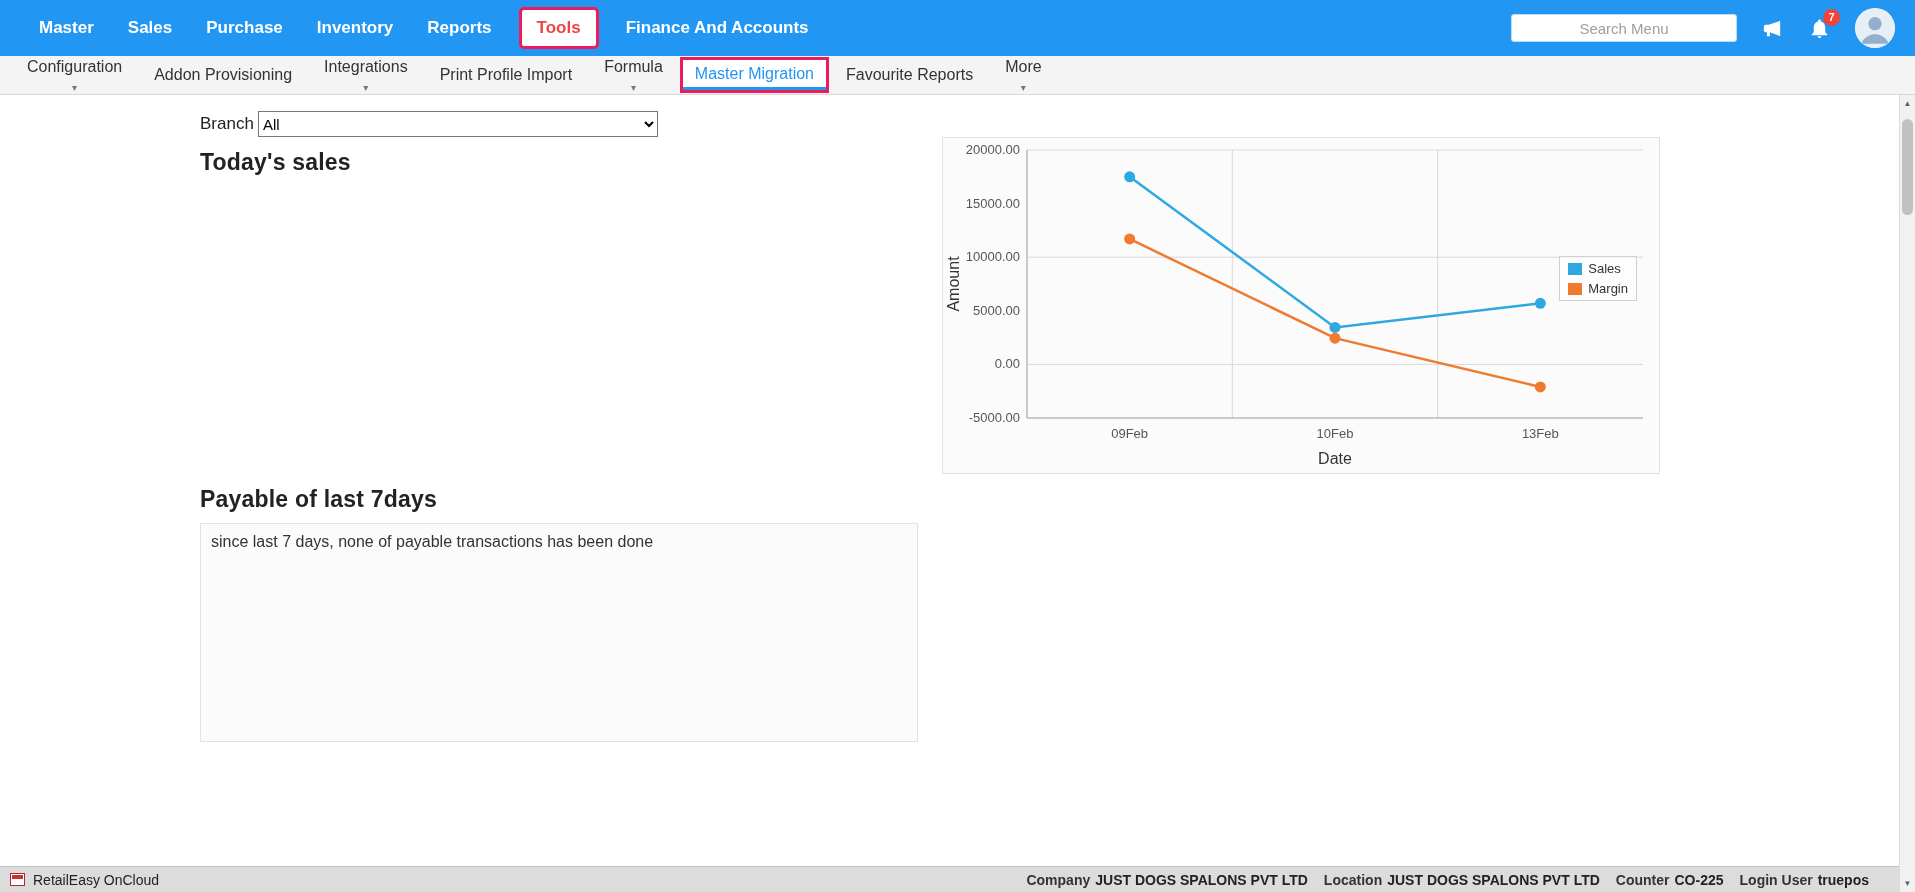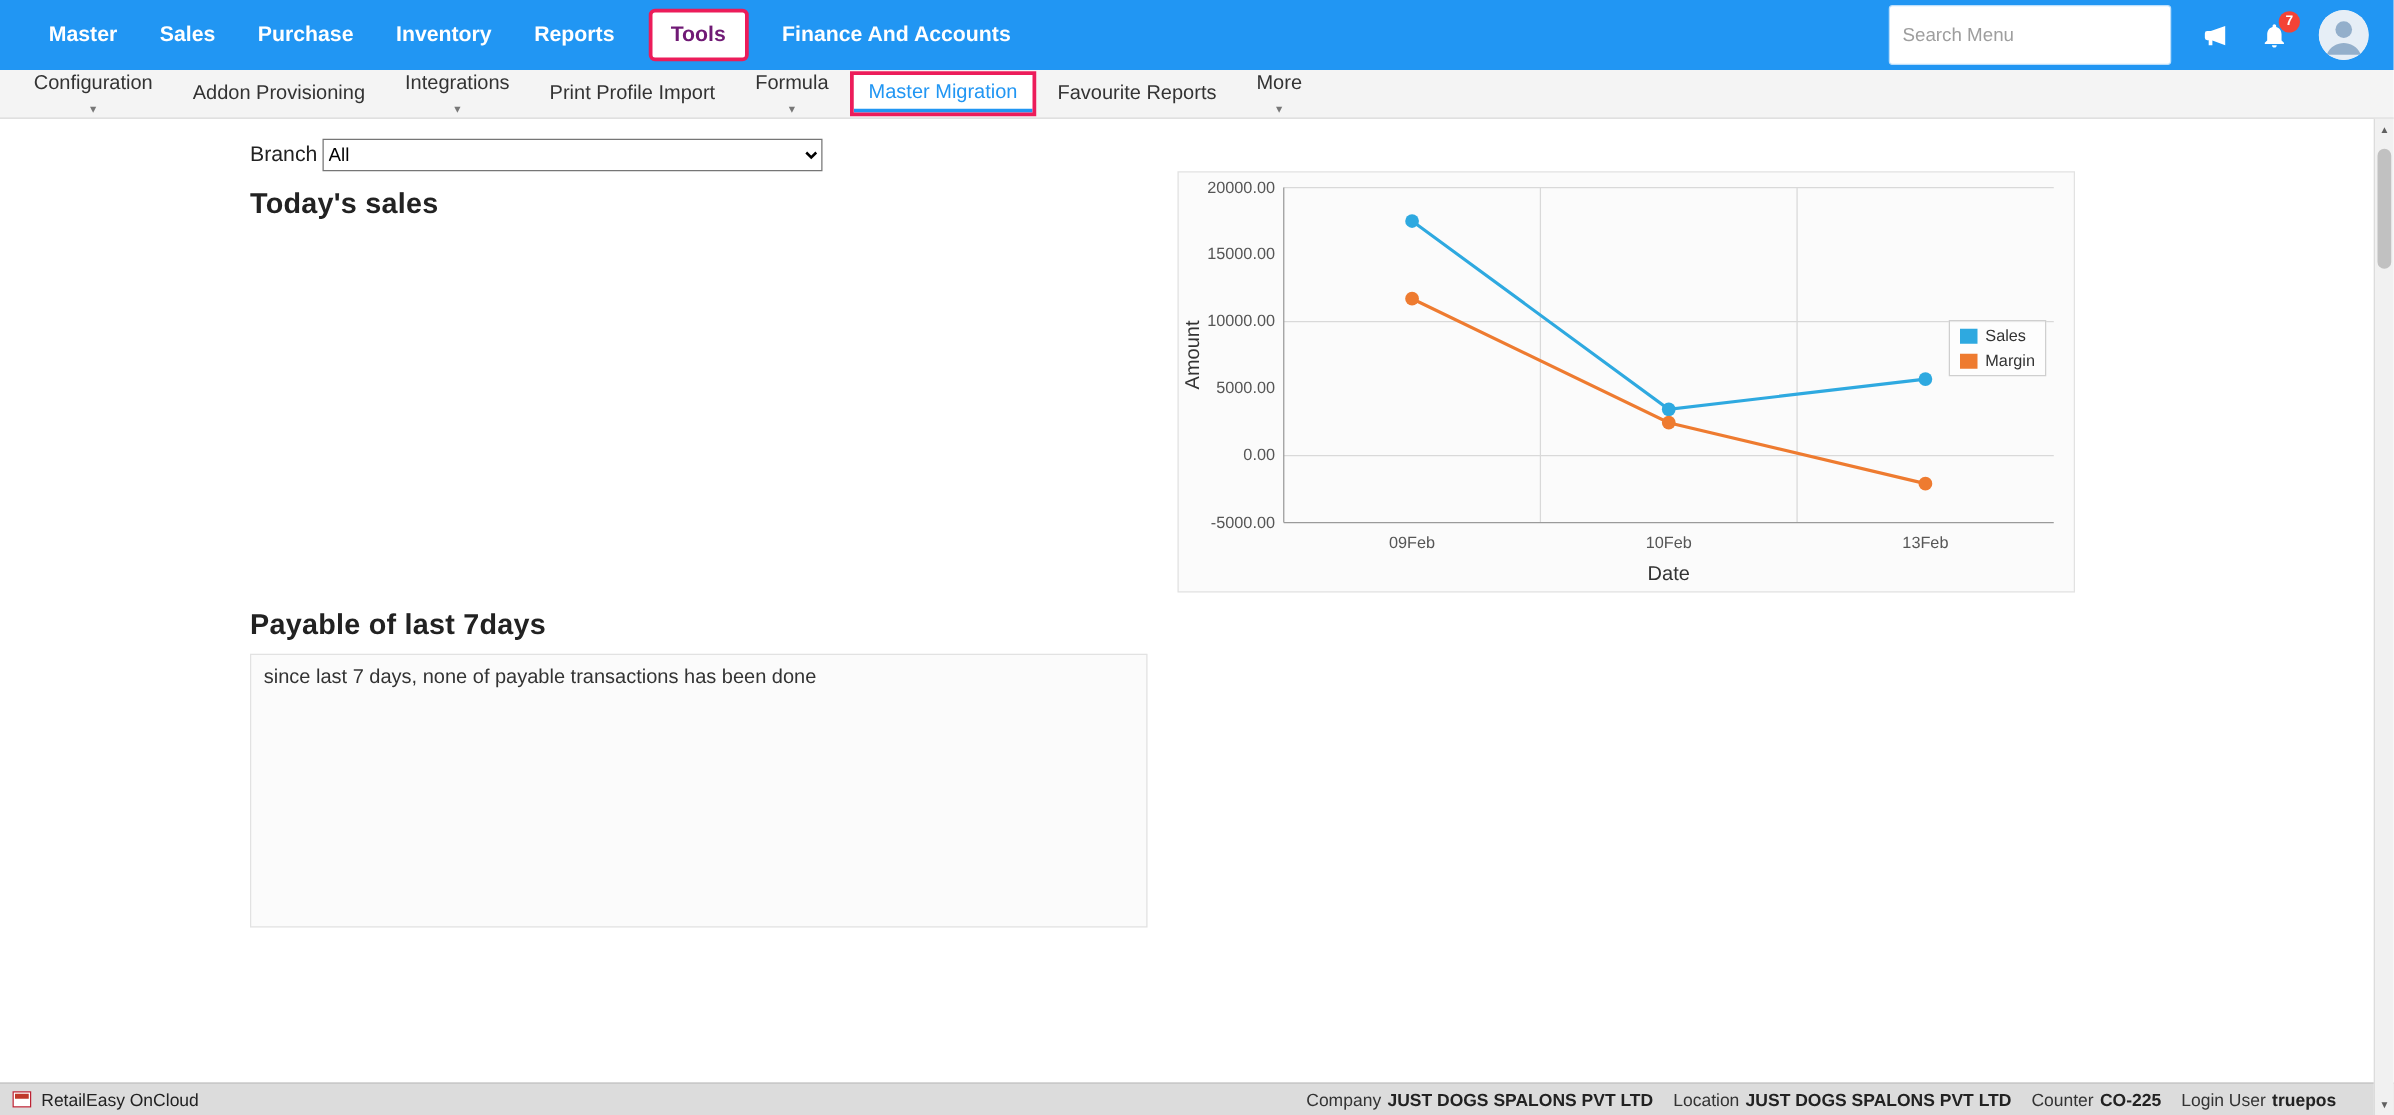--- a/index.html
+++ b/index.html
@@ -11,25 +11,25 @@
   *{box-sizing:border-box;}
   html,body{margin:0;width:1915px;height:892px;overflow:hidden;background:#fff;color:#222;
     font-family:"Liberation Sans",sans-serif;}
   body{position:relative;}
 
   
   .topbar{height:56px;background:var(--topbar-bg);display:flex;align-items:center;
     justify-content:space-between;padding:0 20px 0 24px;gap:30px;}
   .topnav{display:flex;align-items:center;gap:4px;}
   .topnav-item{color:#fff;font-size:17px;font-weight:700;padding:10px 15px;cursor:pointer;white-space:nowrap;}
-  .topnav-item.tools-active{background:#fff;color:#701a75;border:3px solid var(--highlight-red);
+  .topnav-item.tools-active{background:#fff;color:#ef4444;border:3px solid var(--highlight-red);
     border-radius:5px;padding:8px 15px;margin:0 8px;}
   .topbar-right{display:flex;align-items:center;gap:24px;}
-  .search-input{width:226px;height:48px;border:1px solid #bbdefb;border-radius:3px;padding:0 10px;
-    font-size:15px;outline:none;font-family:"Liberation Sans",sans-serif;}
+  .search-input{width:226px;height:28px;border:1px solid #bbdefb;border-radius:3px;padding:0 10px;
+    font-size:15px;outline:none;font-family:"Liberation Sans",sans-serif;text-align:center;}
   .search-input::placeholder{color:#9e9e9e;}
   .icon-btn{position:relative;display:inline-flex;cursor:pointer;}
   .badge{position:absolute;top:-8px;right:-9px;background:var(--badge-red);color:#fff;font-size:11px;
     min-width:17px;height:17px;border-radius:9px;display:flex;align-items:center;justify-content:center;
     font-weight:700;padding:0 3px;}
   .avatar{width:40px;height:40px;border-radius:50%;background:#EAF1F8;display:flex;align-items:center;
     justify-content:center;cursor:pointer;overflow:hidden;}
 
   
   .subnav{height:39px;background:#f4f4f4;border-bottom:1px solid #d9d9d9;display:flex;align-items:center;
@@ -65,21 +65,21 @@
   .legend-row{display:flex;align-items:center;gap:6px;font-size:13px;color:#333;cursor:pointer;}
   .swatch{width:14px;height:12px;display:inline-block;}
 
   
   .footer{position:absolute;left:0;right:0;bottom:0;height:26px;background:#dcdcdc;border-top:1px solid #c2c2c2;
     display:flex;align-items:center;justify-content:space-between;padding:0 46px 0 10px;font-size:14px;color:#222;}
   .footer-left{display:flex;align-items:center;gap:8px;}
   .logo-box{width:15px;height:13px;border:1px solid #b23;background:#fff;position:relative;display:inline-block;}
   .logo-box::after{content:"";position:absolute;left:1px;top:1px;right:1px;height:4px;background:#c0392b;}
   .footer-right{display:flex;gap:16px;align-items:center;white-space:nowrap;}
-  .f-label{color:#333;margin-right:5px;font-weight:400;}
+  .f-label{color:#333;margin-right:5px;font-weight:700;}
   .f-pair b{font-weight:700;}
 
   
   .scrollbar{position:absolute;top:95px;right:0;bottom:0;width:16px;background:#f1f1f1;
     border-left:1px solid #dcdcdc;z-index:10;}
   .sb-btn{position:absolute;left:0;width:100%;height:17px;display:flex;align-items:center;
     justify-content:center;font-size:8px;color:#606060;cursor:pointer;}
   .sb-up{top:0;}
   .sb-down{bottom:0;}
   .sb-thumb{position:absolute;left:2px;width:11px;top:24px;height:96px;background:#c1c1c1;

